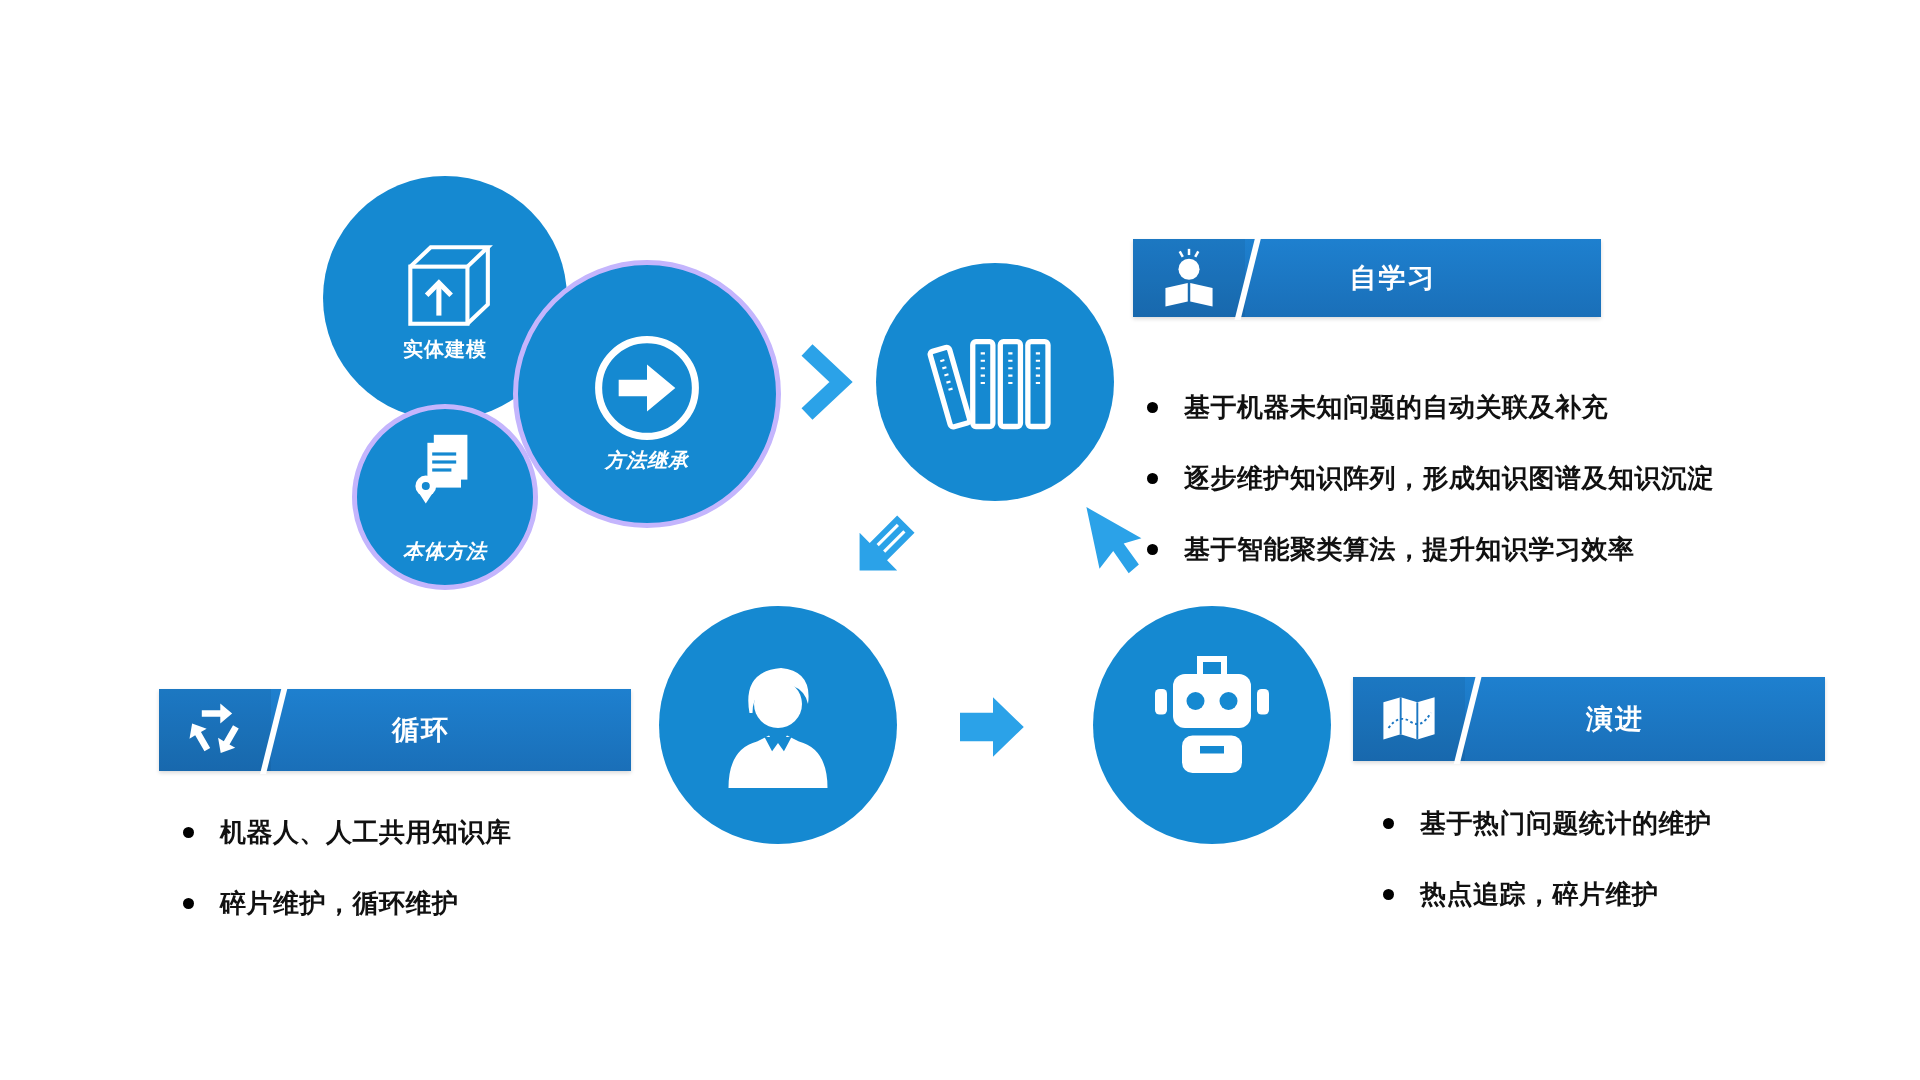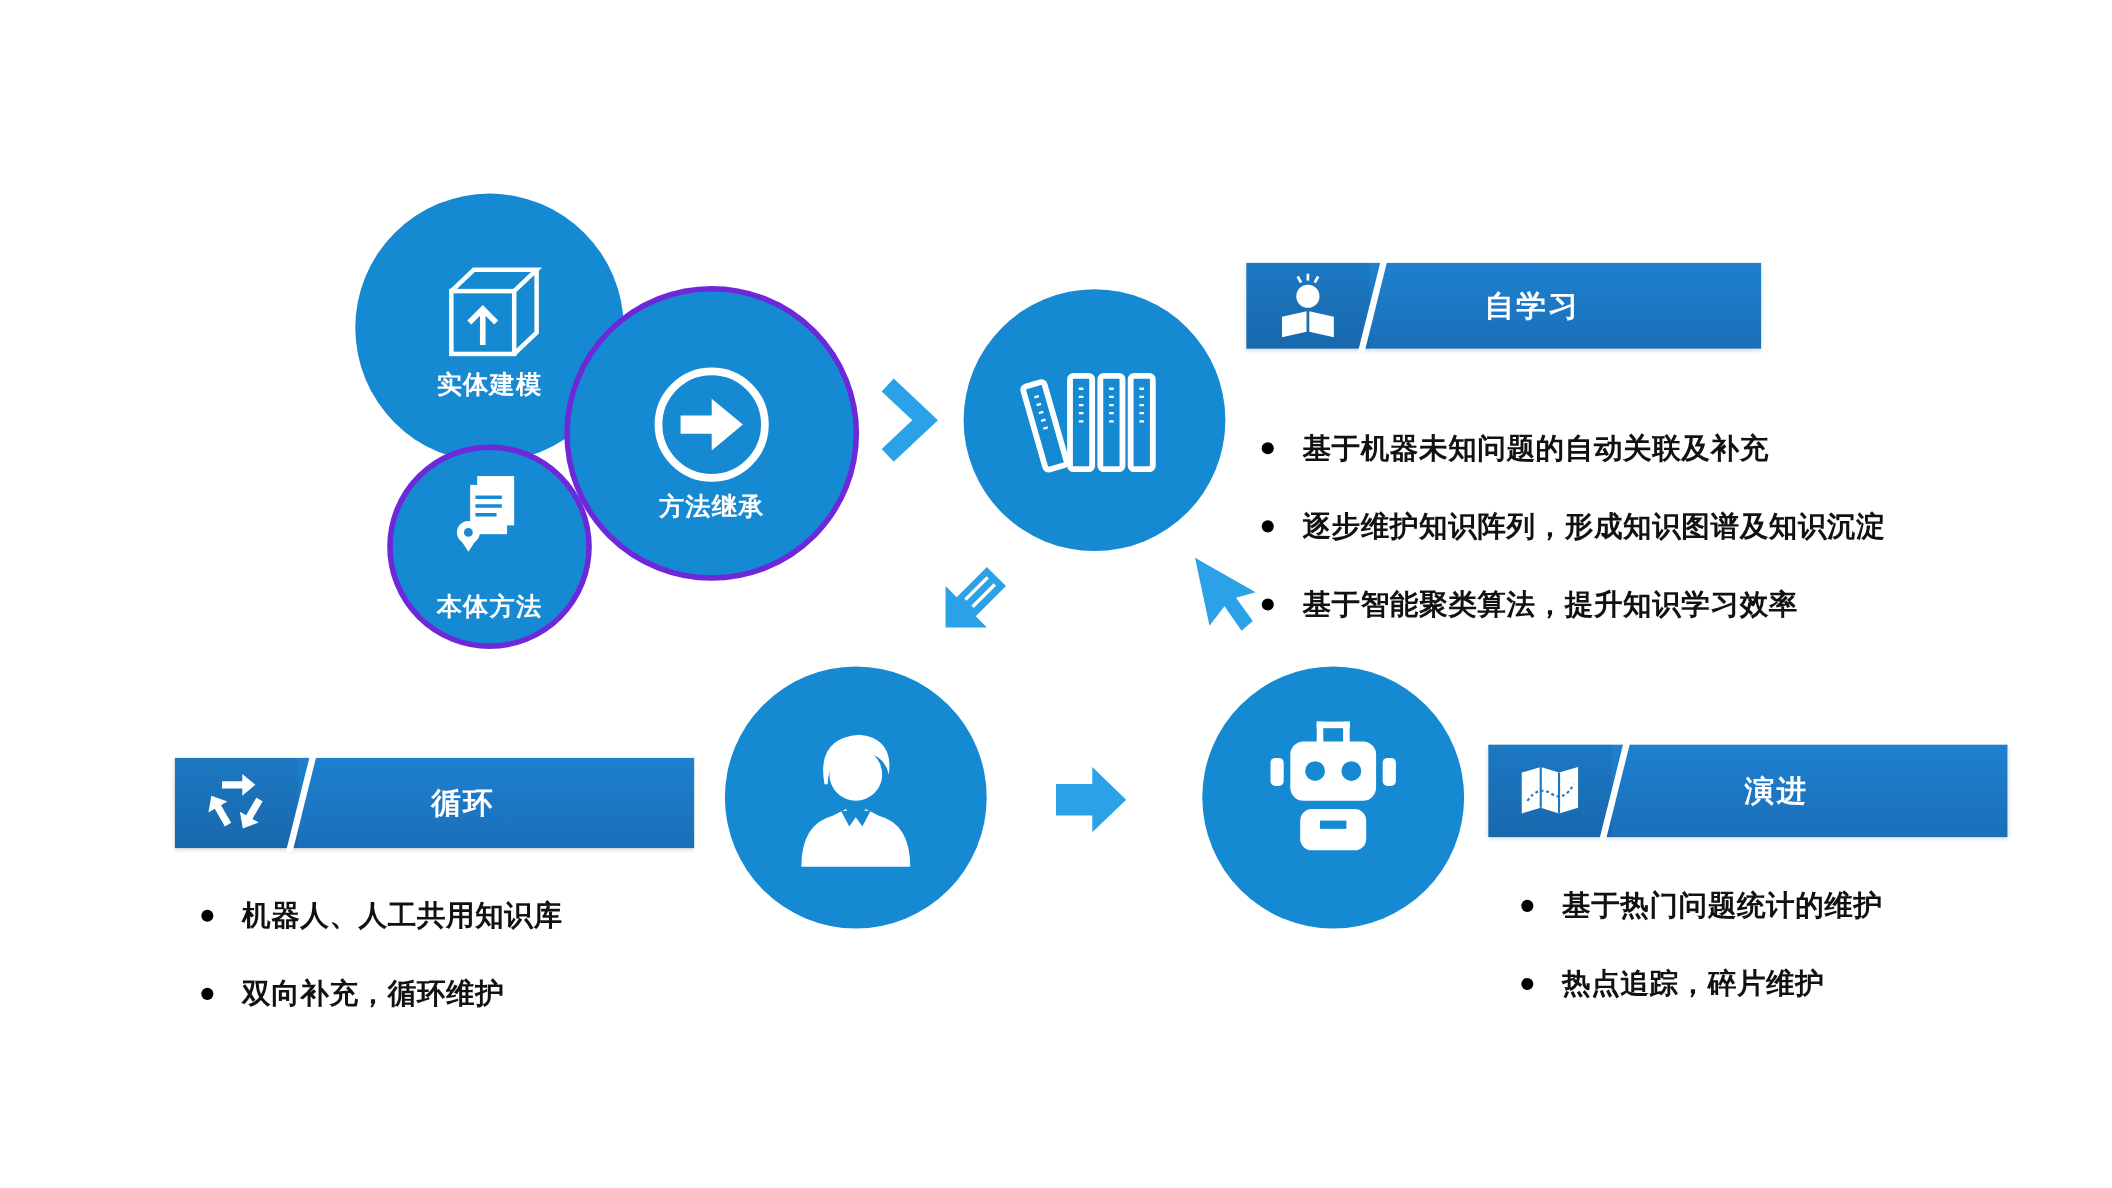--- a/index.html
+++ b/index.html
@@ -9,22 +9,22 @@
     font-family:"Liberation Sans","DejaVu Sans",sans-serif;
   }
 
   
   .circle {
     position:absolute; border-radius:50%;
     background:#1589d1; color:#fff;
     display:flex; flex-direction:column; align-items:center; justify-content:center;
     box-sizing:border-box;
   }
-  .circle.bordered { border:5px solid #6d28d9; }
-  .circle .label { font-size:23px; font-weight:700; letter-spacing:1px; white-space:nowrap;text-align:center; }
+  .circle.bordered { border:5px solid #c4b5fd;font-style:italic; }
+  .circle .label { font-size:20px; font-weight:700; letter-spacing:1px; white-space:nowrap;text-align:center; }
 
   
   .banner {
     position:absolute; display:flex; align-items:stretch;
     background:linear-gradient(180deg,#1e80cf,#1a6fb8);
     color:#fff; box-shadow:0 2px 4px rgba(0,0,0,0.15);
   }
   .banner-icon-box {
     width:112px; flex:none;
     display:flex; align-items:center; justify-content:center;
@@ -222,21 +222,21 @@
     <div class="banner-title-box">循环</div>
   </div>
 
   <div class="bullets" style="left:183px; top:815px;">
     <div class="bullet-row">
       <span class="dot"></span>
       <span class="bullet-text">机器人、人工共用知识库</span>
     </div>
     <div class="bullet-row">
       <span class="dot"></span>
-      <span class="bullet-text">双向补充，循环维护</span>
+      <span class="bullet-text">碎片维护，循环维护</span>
     </div>
   </div>
 
   <div class="banner" style="left:1353px; top:677px; width:472px; height:84px;text-align:center;">
     <div class="banner-icon-box">
       <svg viewBox="0 0 100 100" width="64" height="64">
         <polygon points="10,24 37,16 63,24 90,16 90,74 63,82 37,74 10,82" fill="#fff"></polygon>
         <g stroke="#1c77c3" stroke-width="3" fill="none">
           <line x1="37" y1="16" x2="37" y2="74"></line>
           <line x1="63" y1="24" x2="63" y2="82"></line>

